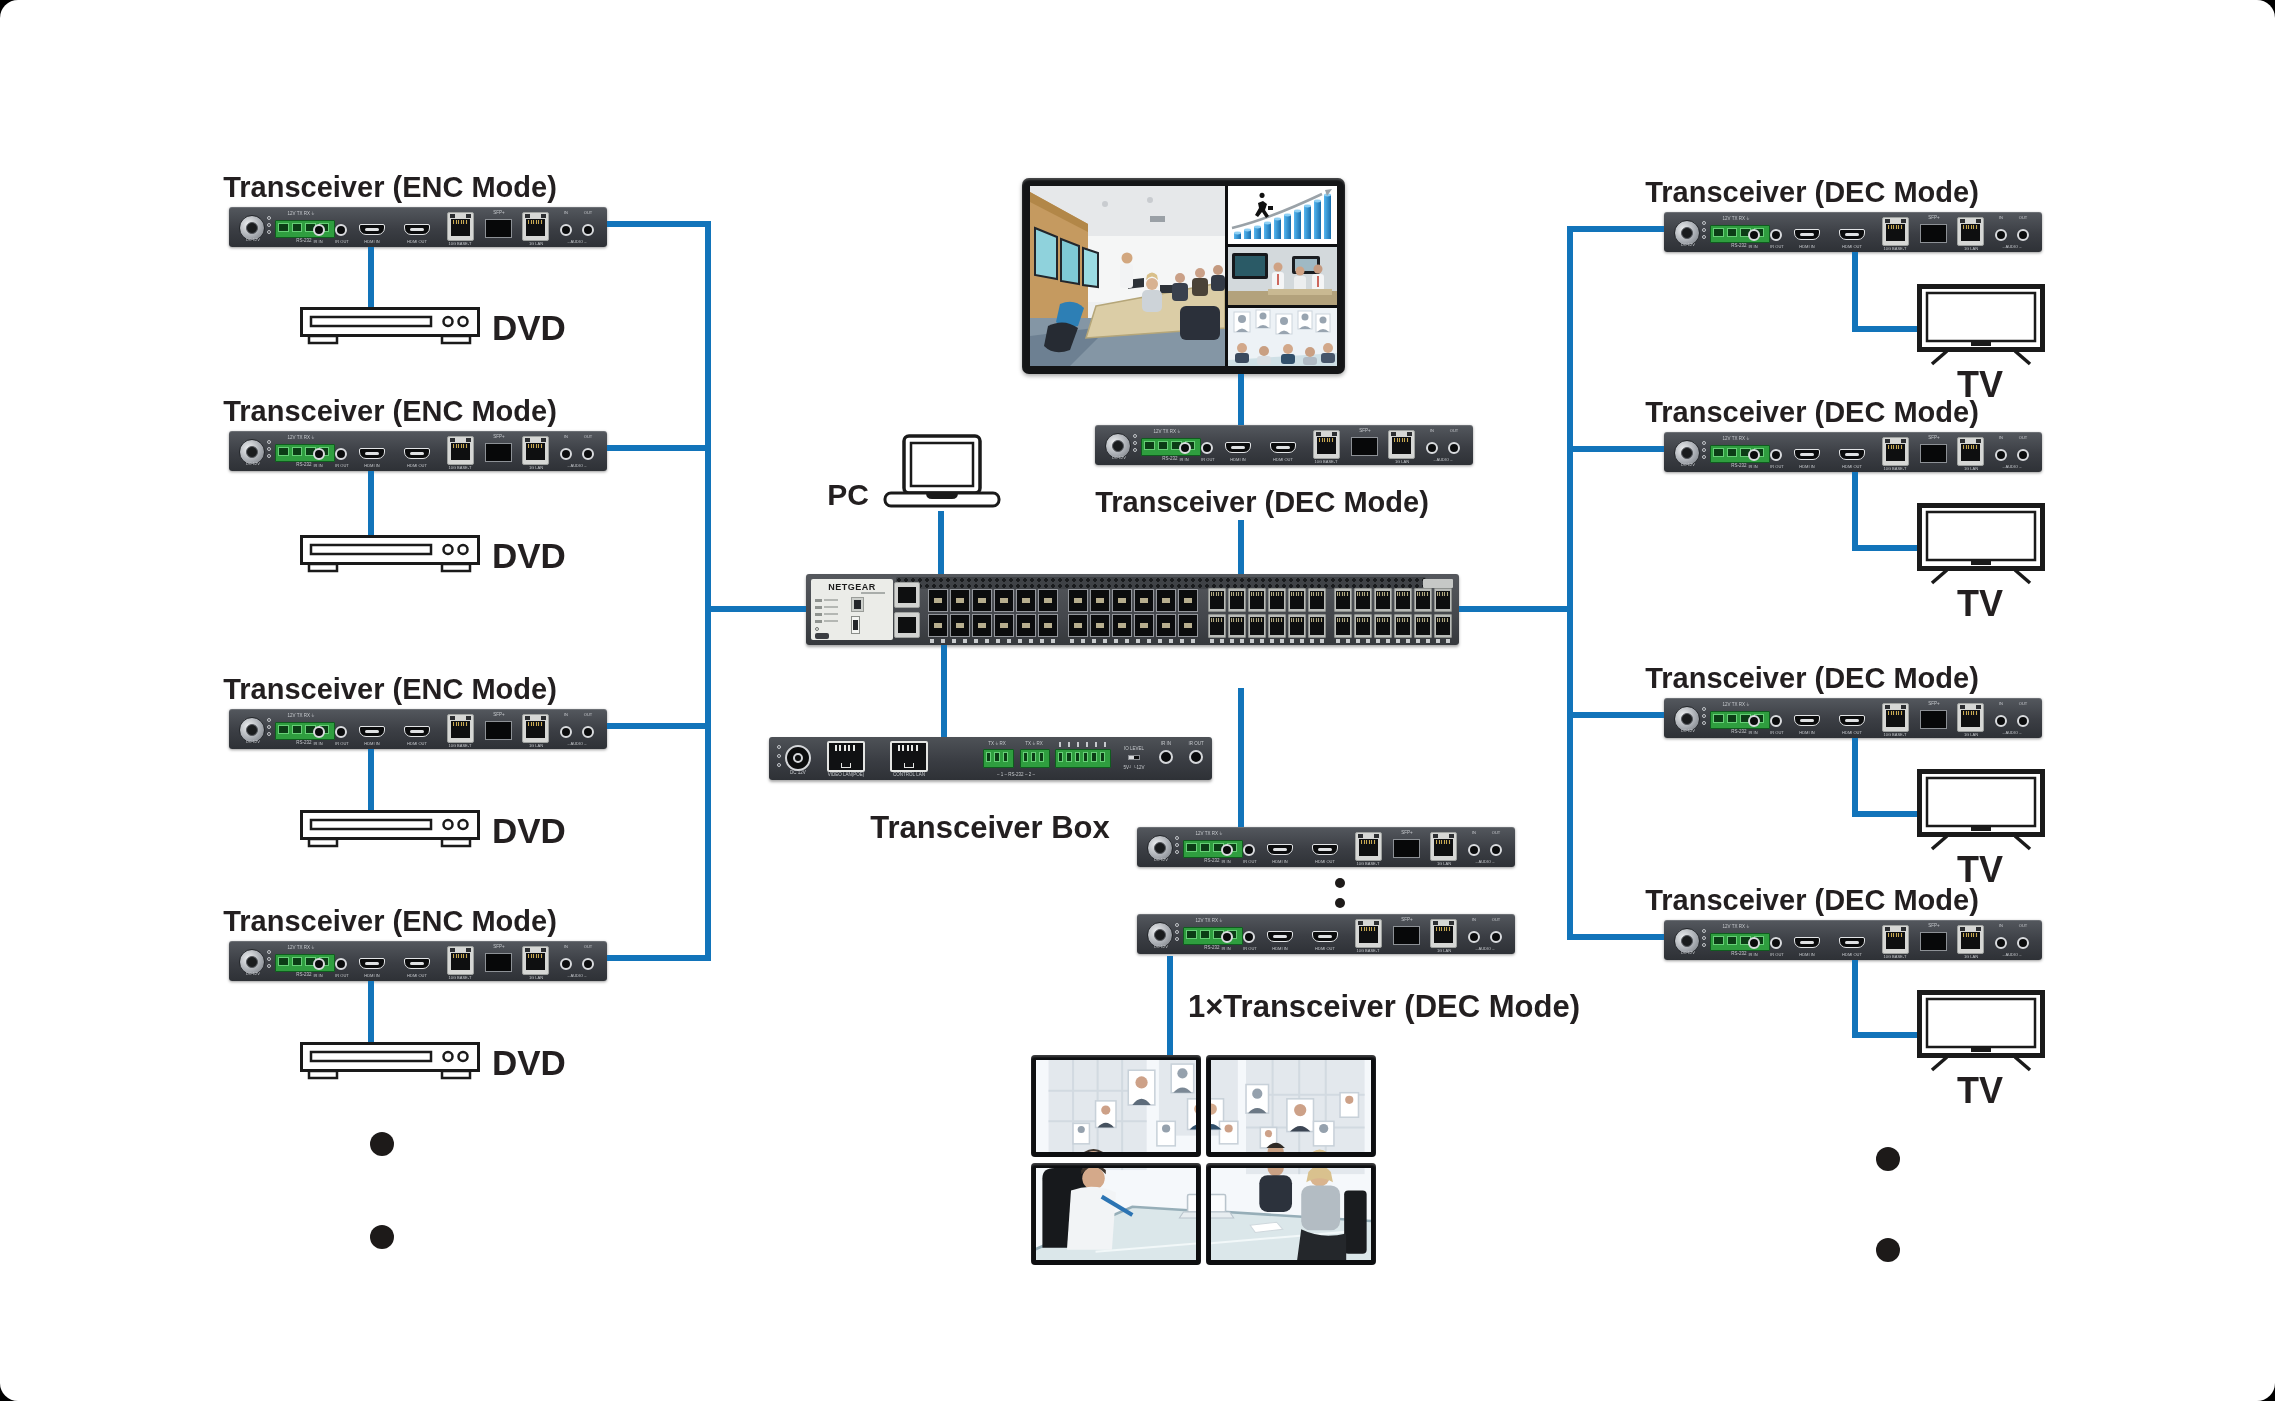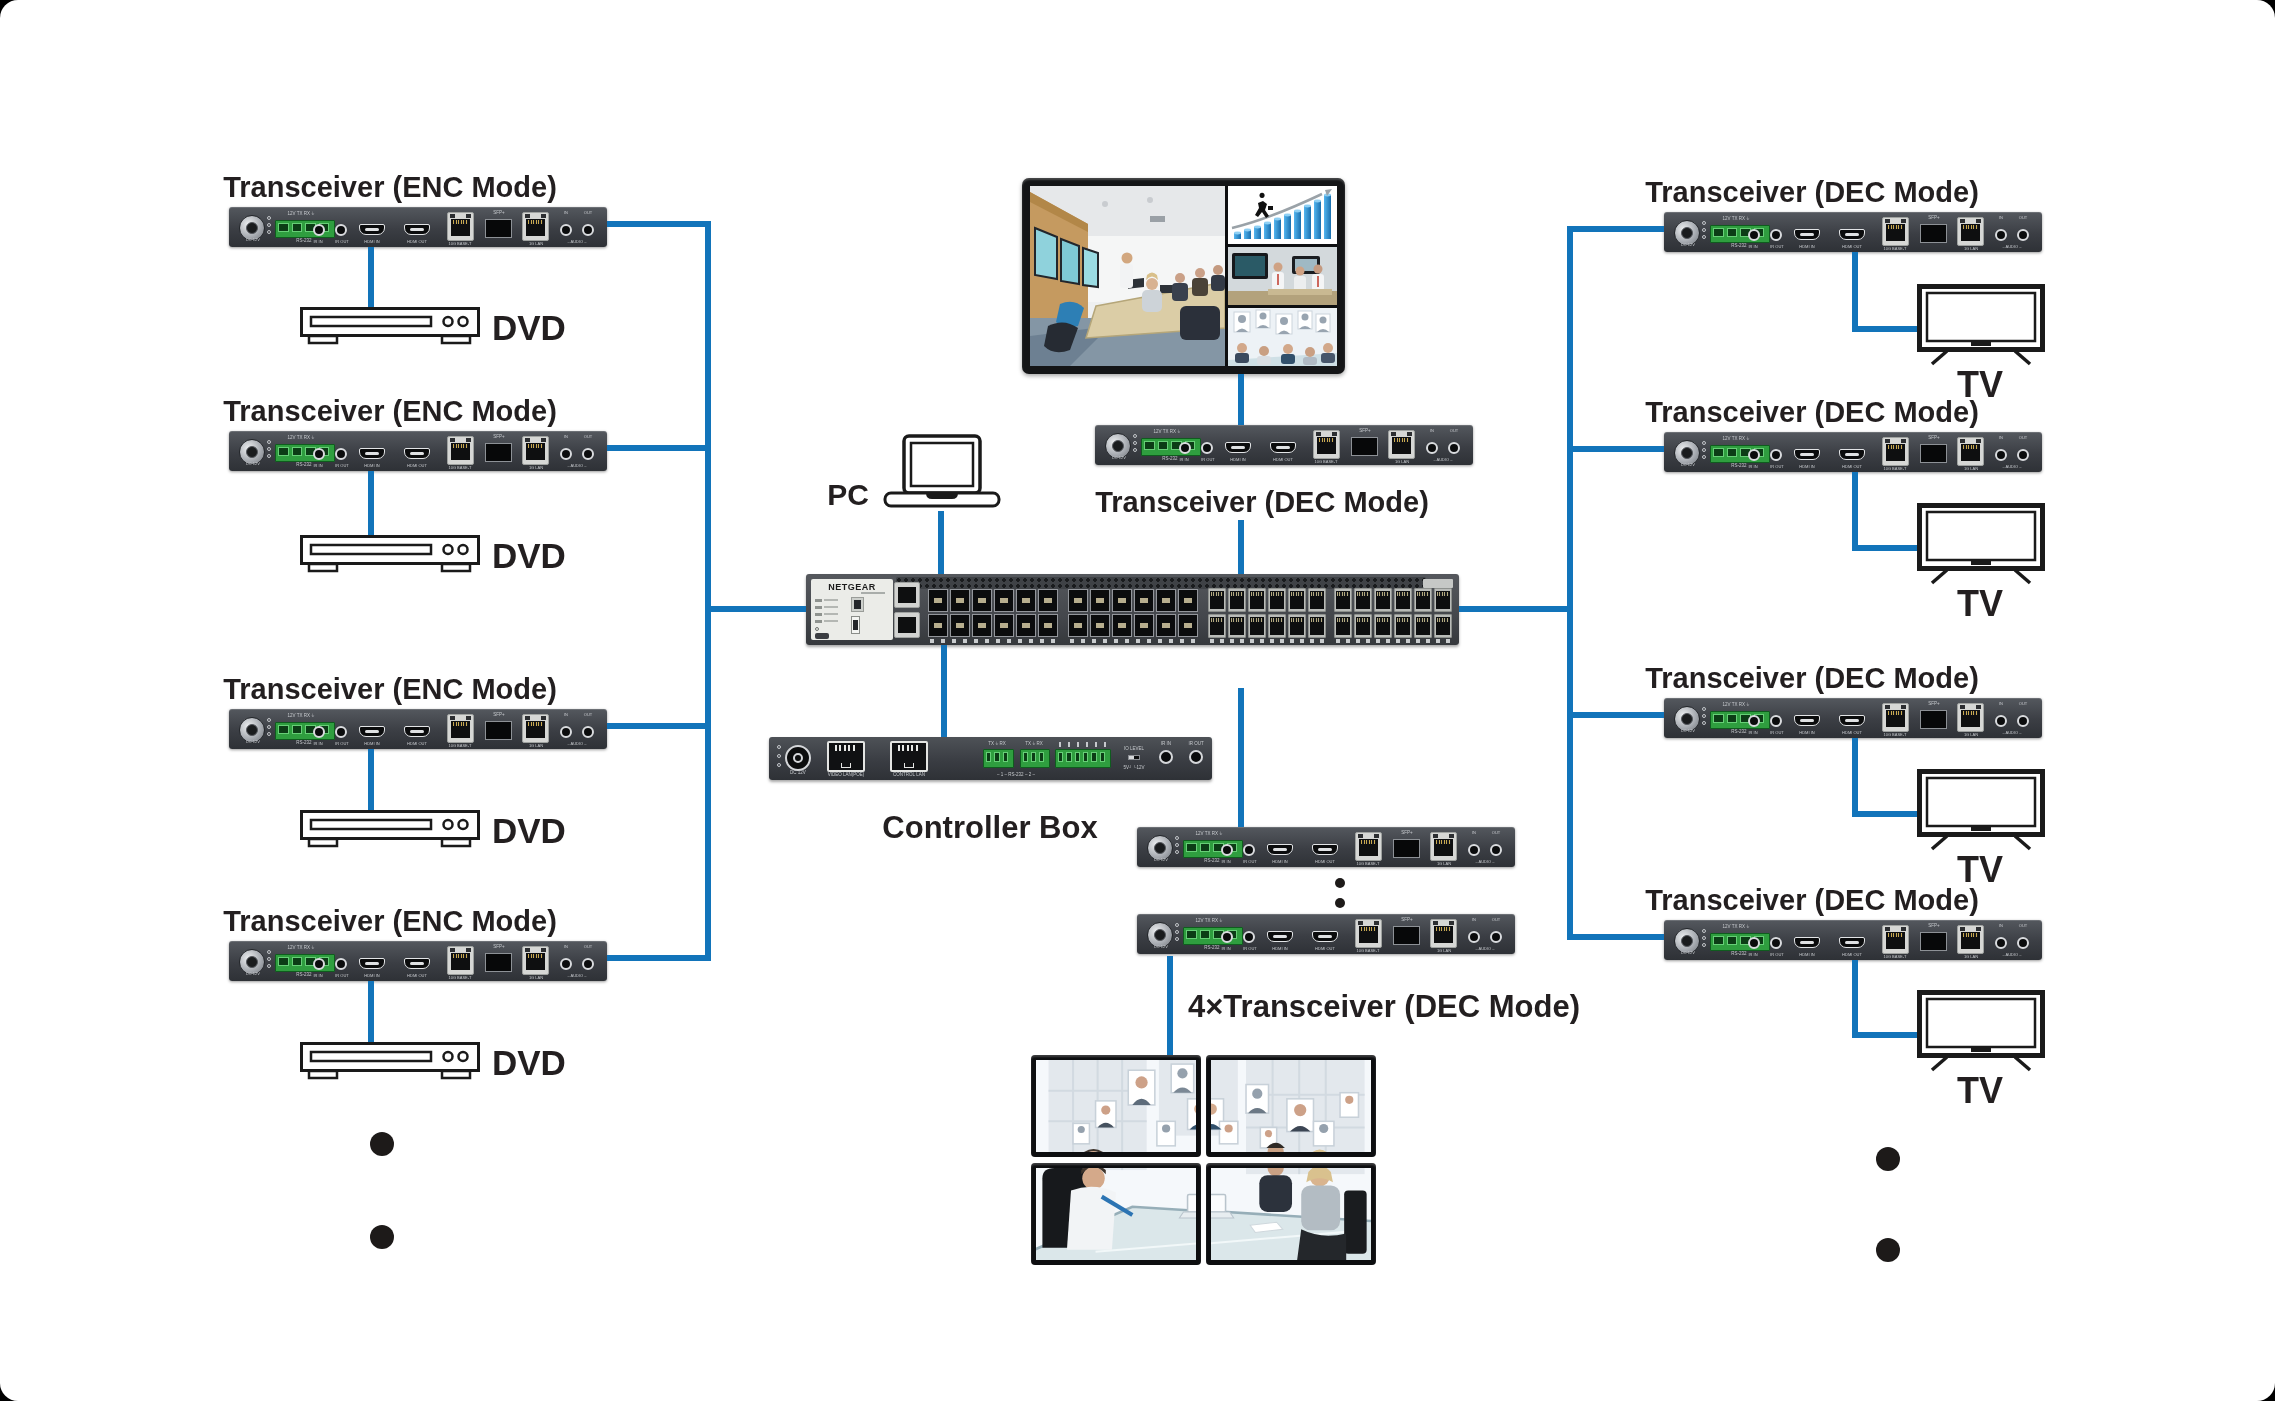--- a/index.html
+++ b/index.html
@@ -11,22 +11,22 @@
   .abs{position:absolute;}
   svg{display:block;}
 </style>
 </head>
 <body>
 
 <div id="stage">
 
   <div class="lbl" style="left:779px;top:478px;width:90px;font-size:30px;text-align:right;">PC</div>
   <div class="lbl ctr" style="left:1062px;top:486px;width:400px;font-size:29px;">Transceiver (DEC Mode)</div>
-  <div class="lbl ctr" style="left:790px;top:810px;width:400px;font-size:31px;">Controller Box</div>
-  <div class="lbl ctr" style="left:1184px;top:989px;width:400px;font-size:31px;">4×Transceiver (DEC Mode)</div>
+  <div class="lbl ctr" style="left:790px;top:810px;width:400px;font-size:31px;">Transceiver Box</div>
+  <div class="lbl ctr" style="left:1184px;top:989px;width:400px;font-size:31px;">1×Transceiver (DEC Mode)</div>
 
   <div class="abs" style="left:1022px;top:178px;width:307px;height:180px;background:#141517;border-radius:7px;
               padding:8px;box-shadow:inset 0 2px 2px rgba(255,255,255,.22), 0 2px 4px rgba(0,0,0,.35);">
     <svg viewBox="0 0 307 180" width="307" height="180">
 
       <g>
         <rect width="195" height="180" fill="#eef0f1"></rect>
         <path d="M0 0 H195 V55 L0 72 Z" fill="#e6e8ea"></path>
         <rect x="58" y="50" width="137" height="66" fill="#f5f6f6"></rect>
         <path d="M0 6 L58 38 L58 136 L0 166 Z" fill="#c59a60"></path>

